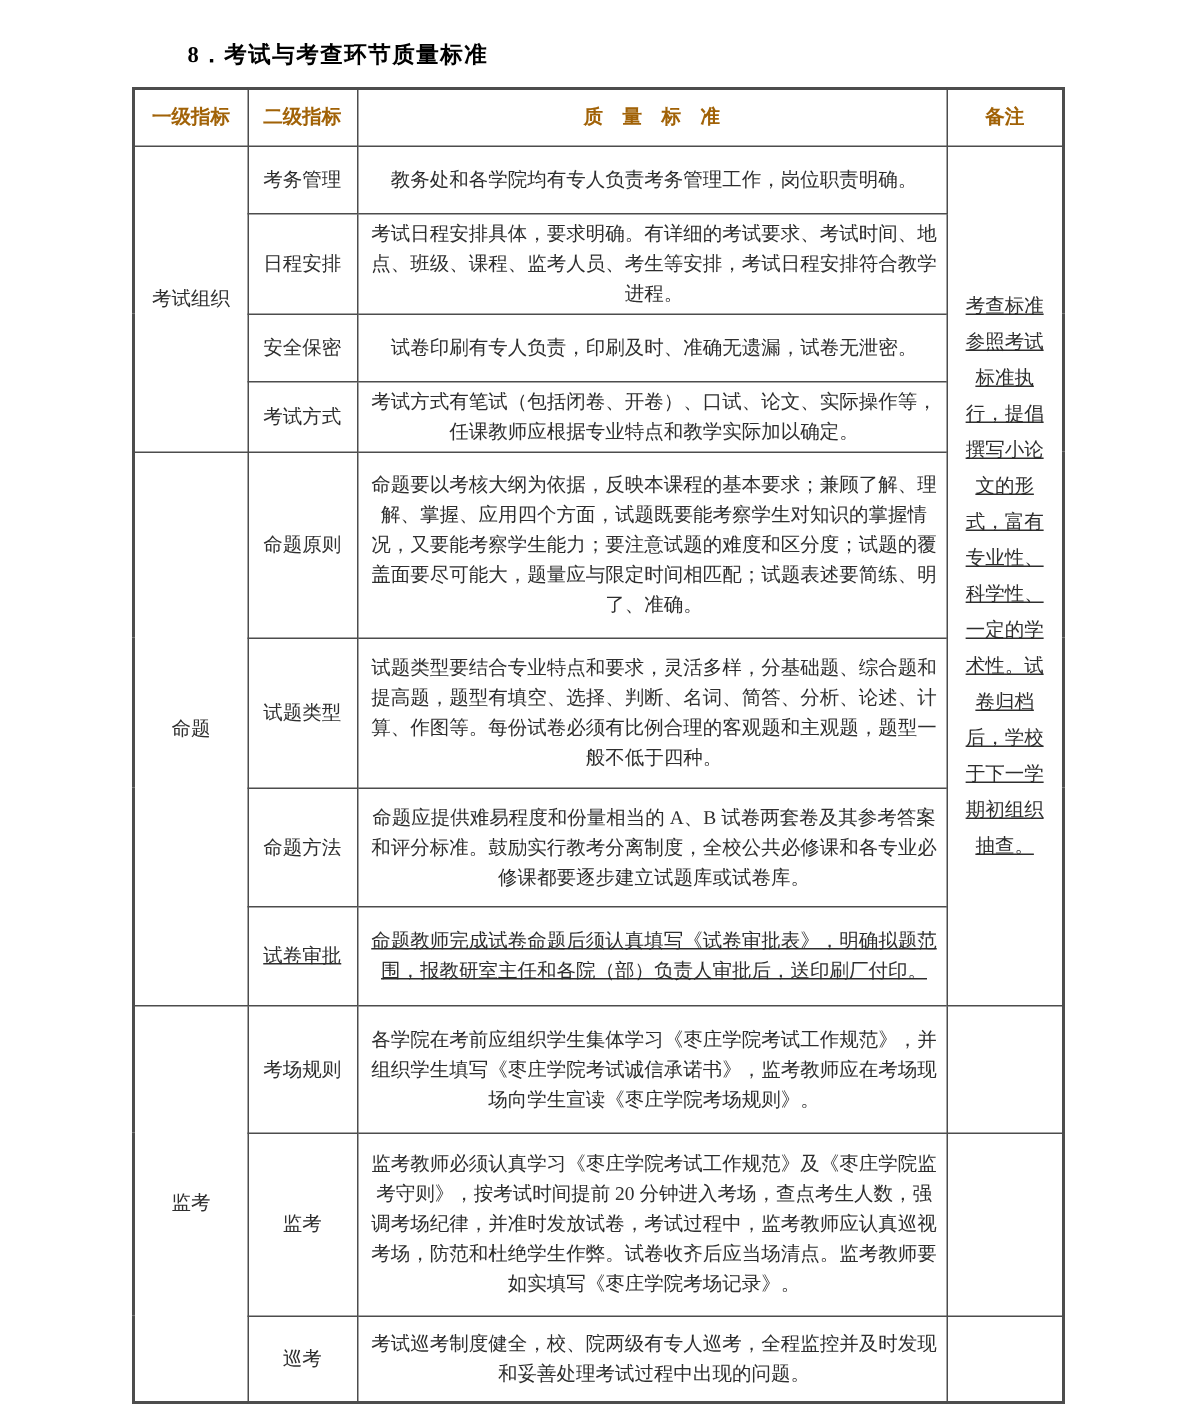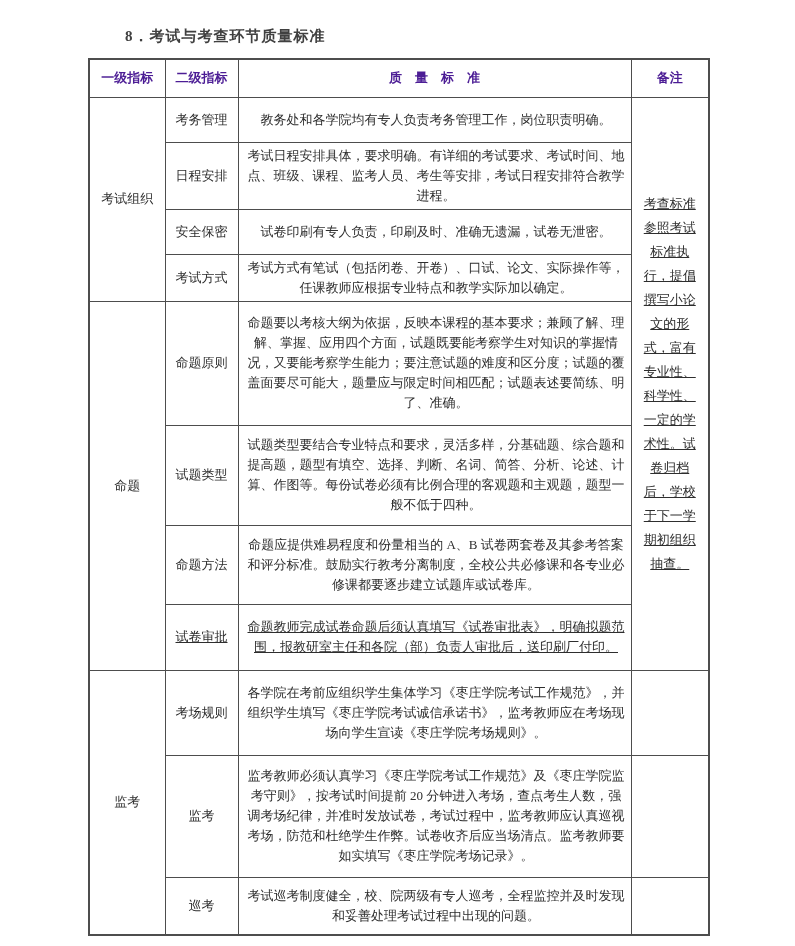--- a/index.html
+++ b/index.html
@@ -9,21 +9,21 @@
     font-family:"Liberation Serif", serif;
     color:#2e2e2e;
     position:relative;
     overflow:hidden;
   }
   .doc-title {
     position:absolute;
     left:125px; top:27px;
     font-size:15px;
     font-weight:bold;
-    color:#404040;
+    color:#000000;
     letter-spacing:1px;
     white-space:nowrap;
   }
   table.quality-table {
     position:absolute;
     left:88px; top:58px;
     width:620px;
     border-collapse:collapse;
     table-layout:fixed;
     border:2px solid #4d4d4d;
@@ -32,21 +32,21 @@
     border:1px solid #4d4d4d;
     font-size:13px;
     color:#2e2e2e;
     overflow:hidden;
     text-align:center;
   }
   .quality-table th {
     font-weight:bold;
     text-align:center;
     vertical-align:middle;
-    color:#4c1d95;
+    color:#a16207;
   }
   .cell-center {
     text-align:center;
     vertical-align:middle;
     padding:2px;
   }
   .cell-std {
     text-align:justify;
     vertical-align:middle;
     padding:3px 6px 3px 9px;

